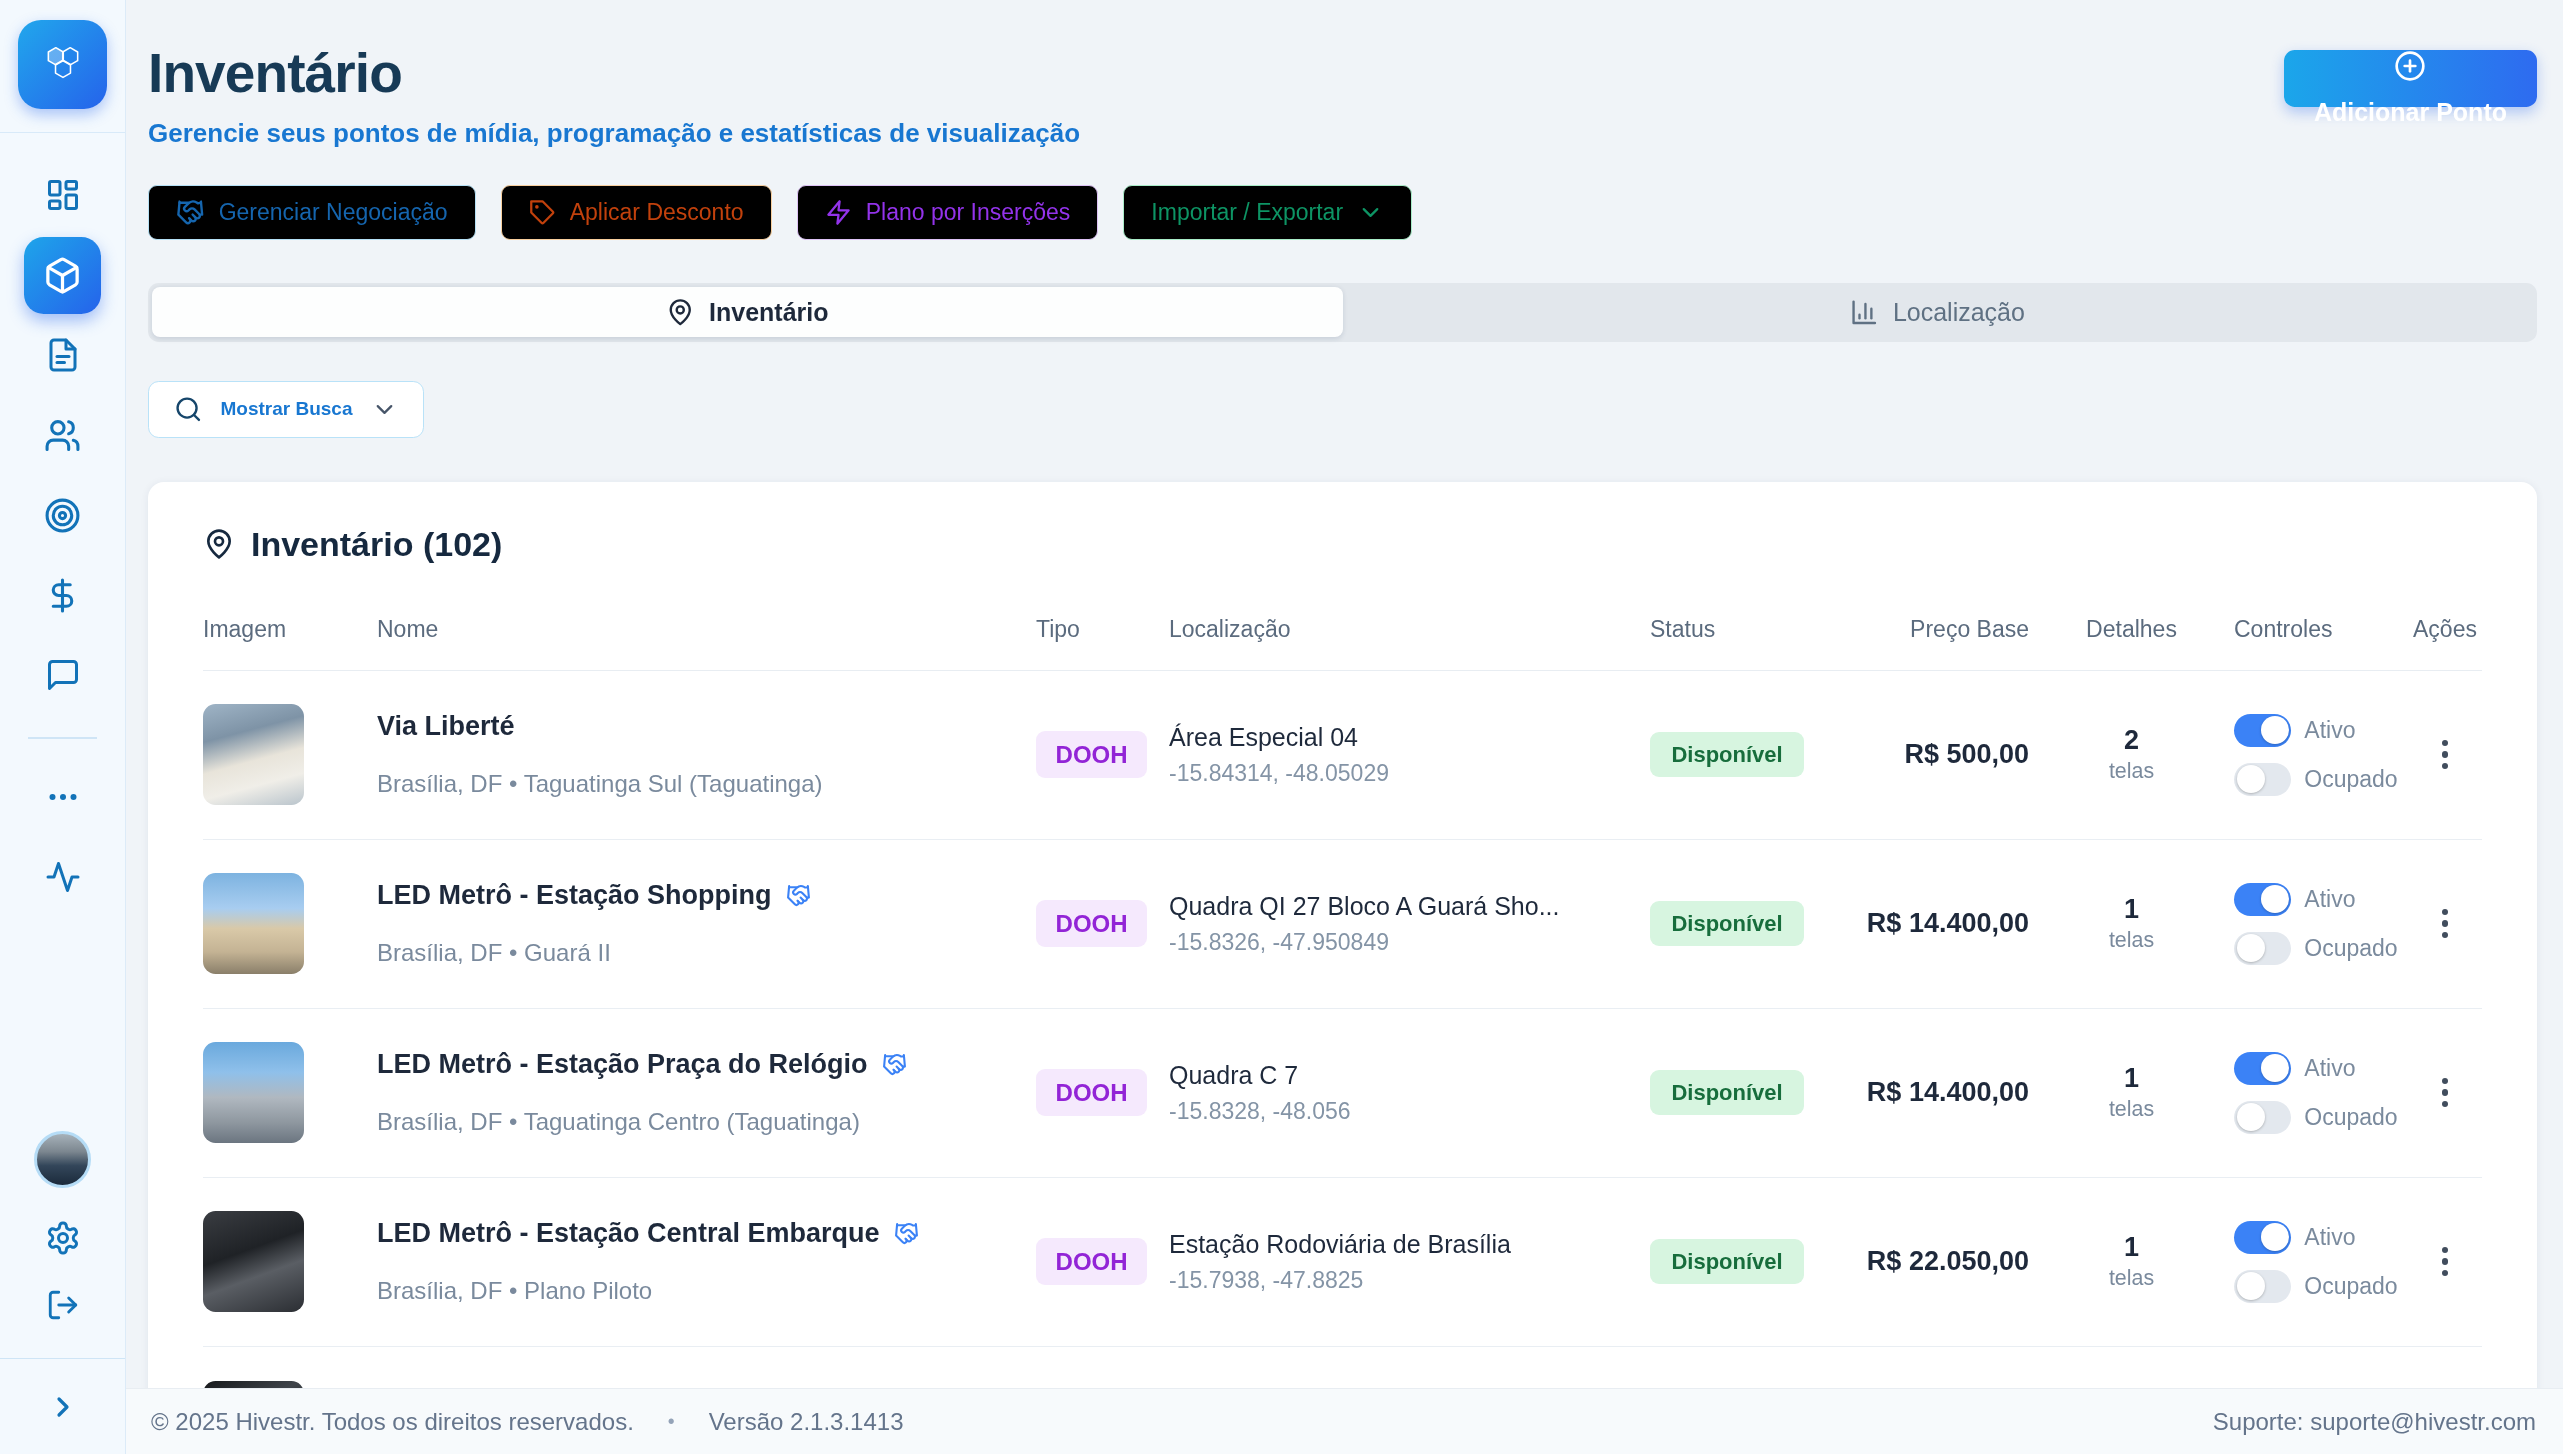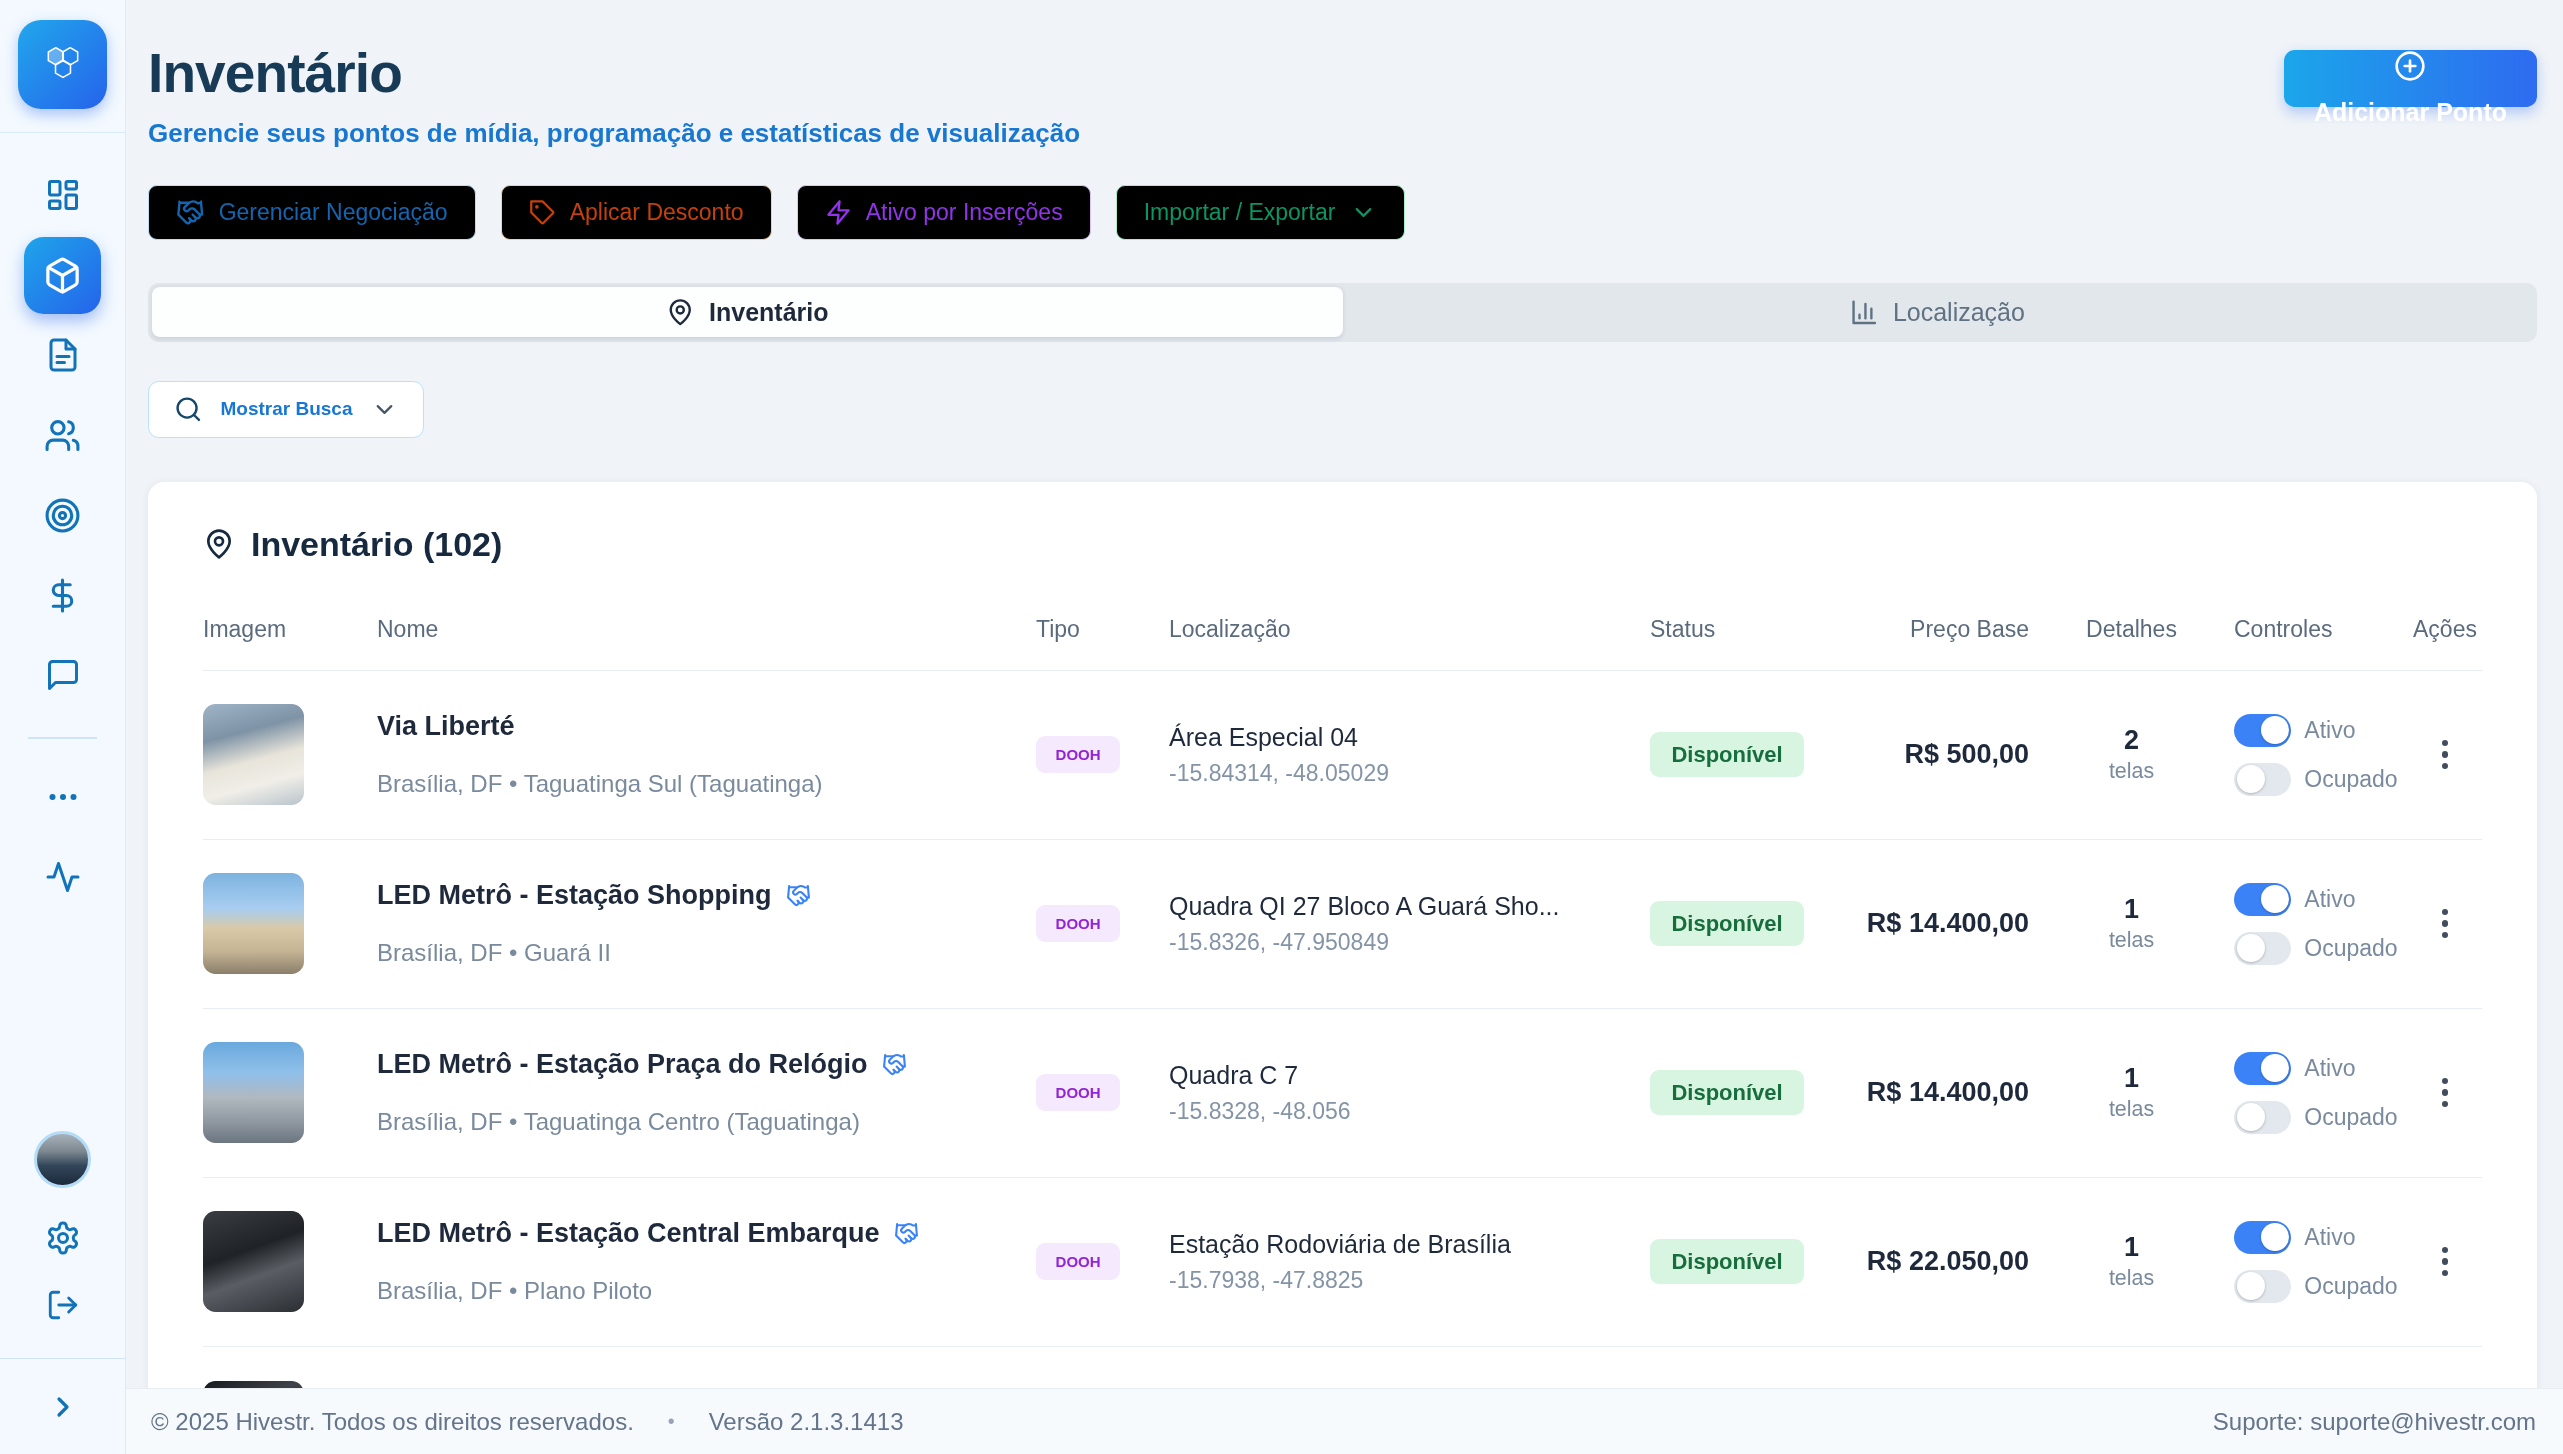--- a/index.html
+++ b/index.html
@@ -133,21 +133,21 @@
   .thumb-4 { background:linear-gradient(160deg,#3a3d42 0%,#1f2226 40%,#5a5e64 62%,#2b2e33 100%); }
   .thumb-5 { background:linear-gradient(150deg,#17191c 0%,#3f444a 35%,#212428 60%,#4c5157 85%,#101214 100%); }
 
   .name-line { display:flex; align-items:center; gap:14.2px; }
   .row-name { font-size:27px; font-weight:600; color:#1e293b; white-space:nowrap; }
   .handshake-badge { color:#3b82f6; }
   .row-sub { font-size:24px; color:#7a8a9d; margin-top:28px; white-space:nowrap; }
 
   .type-badge {
     display:inline-block; background:#f5e9fd; color:#9224d6;
-    font-size:15px; font-weight:700; padding:9.8px 19.6px; border-radius:9px;
+    font-size:24px; font-weight:700; padding:9.8px 19.6px; border-radius:9px;
   }
   .row-address { font-size:25px; color:#1e293b; white-space:nowrap; }
   .row-coords { font-size:23px; color:#8494a6; margin-top:8px; }
 
   .status-badge {
     display:inline-block; background:#d7f5e0; color:#176d3c;
     font-size:22px; font-weight:600; padding:9.8px 21.4px; border-radius:9px;text-align:right;
   }
   .cell-price { text-align:right; font-size:27px; font-weight:600; color:#1e293b; white-space:nowrap; }
   .cell-details { text-align:center; }
@@ -343,21 +343,21 @@
           </svg>
         </span>
       <span>Aplicar Desconto</span>
     </button>
     <button class="action-btn action-insertions">
       <span>
           <svg width="27" height="27" viewBox="0 0 24 24" fill="none" stroke="currentColor" stroke-width="2" stroke-linejoin="round">
             <polygon points="13 2 3 14 12 14 11 22 21 10 12 10 13 2"></polygon>
           </svg>
         </span>
-      <span>Ativo por Inserções</span>
+      <span>Plano por Inserções</span>
     </button>
     <button class="action-btn action-importexport">
       <span>Importar / Exportar</span>
       <span>
           <svg width="27" height="27" viewBox="0 0 24 24" fill="none" stroke="currentColor" stroke-width="2" stroke-linecap="round" stroke-linejoin="round">
             <polyline points="6 9 12 15 18 9"></polyline>
           </svg>
         </span>
     </button>
   </div>

